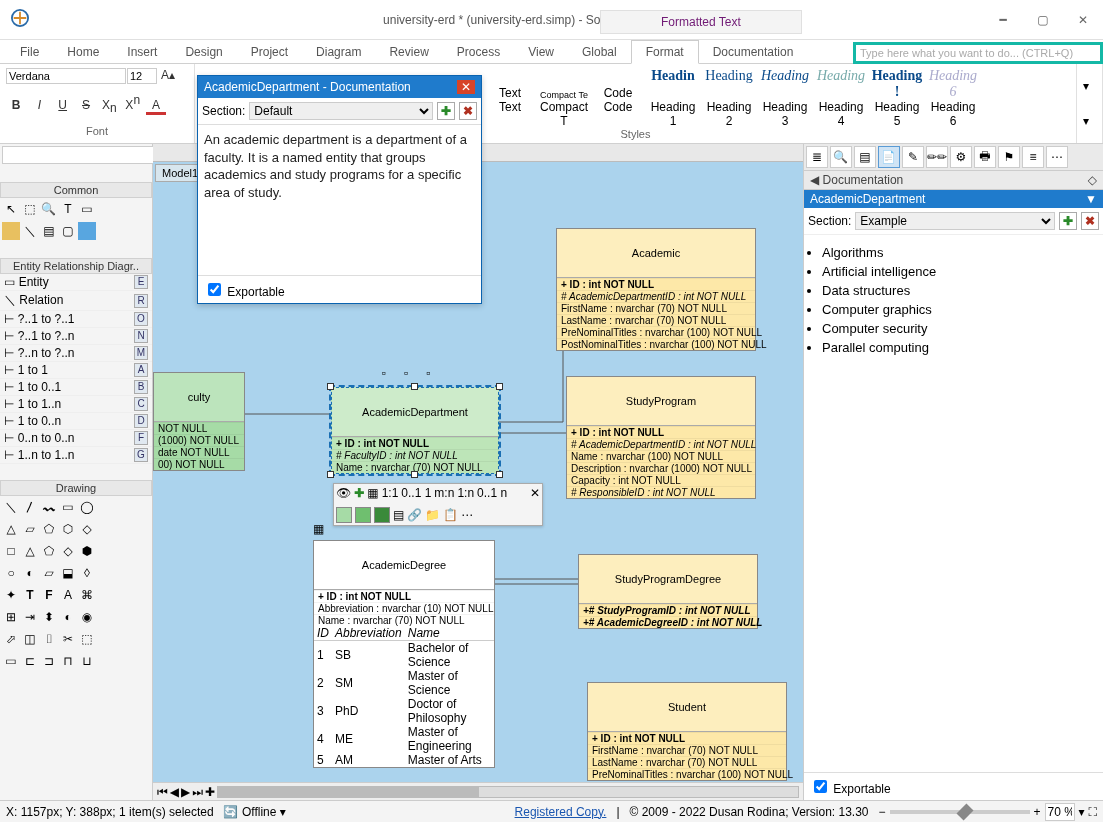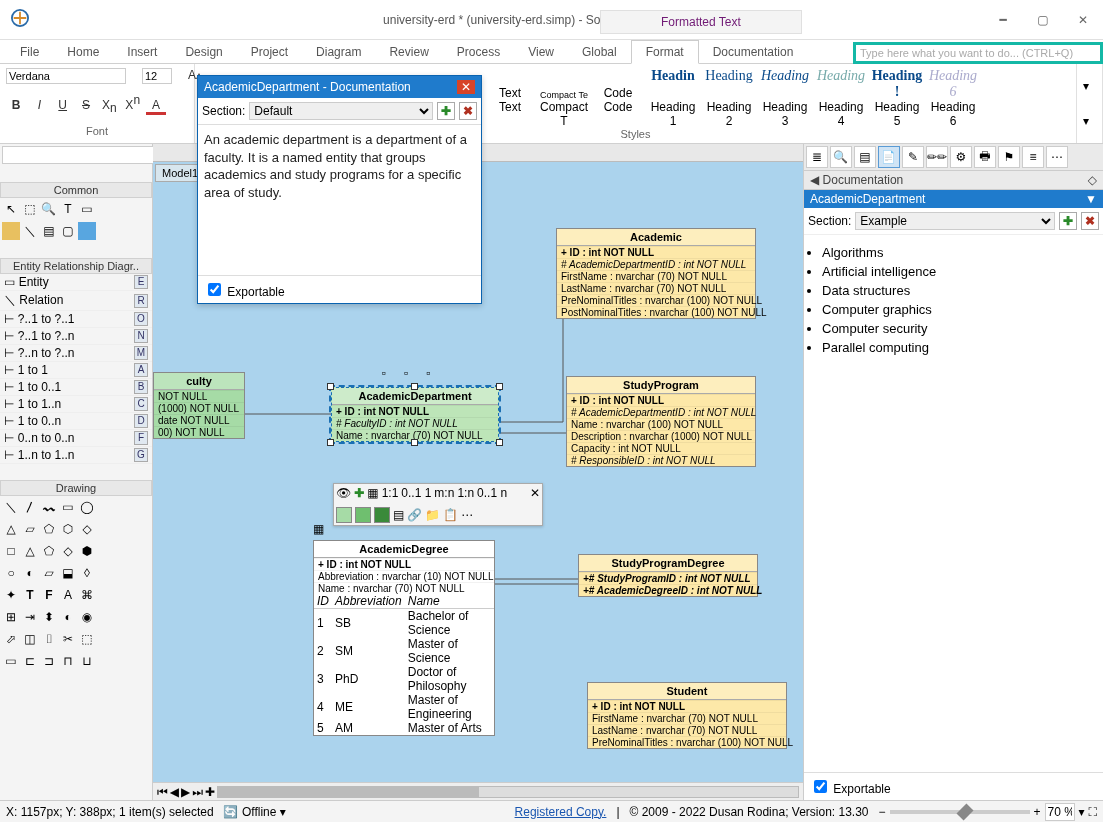--- a/index.html
+++ b/index.html
@@ -45,21 +45,21 @@
 .erlist .item .key { width: 14px; height: 14px; border: 1px solid #aaa; text-align: center; line-height: 12px; font-size: 10px; color: #336; background: #e0e8f0; }
 
 
 .canvas { position: absolute; left: 153px; top: 144px; right: 0; bottom: 22px; background: #abd3ed; overflow: hidden; }
 .canvas .tab { position: absolute; left: 2px; top: 20px; background: #d8e6ee; border: 1px solid #aaa; padding: 2px 6px; font-size: 11px; }
 
 .entity { position: absolute; border: 1px solid #888; font-size: 10px; background: #fde8a8; }
 .entity.green { background: #a6dba6; }
 .entity.white { background: #fff; }
 .entity.sel { border: 1px dashed #1a6fb3; outline: 2px dashed #1a6fb3; background: #bde5b8; }
-.entity .eh { text-align: center; font-weight: bold; padding: 2px; border-bottom: 1px solid #aaa; background: rgba(255,255,255,.25); font-size: 11px; }
+.entity .eh { text-align: center; font-weight: normal; padding: 18px; border-bottom: 1px solid #aaa; background: rgba(255,255,255,.25); font-size: 11px; }
 .entity .row { padding: 0 4px; white-space: nowrap; font-size: 10px; border-top: 1px solid rgba(0,0,0,.05); }
 .entity .pk { font-weight: bold; }
 .entity .fk { font-style: italic; }
 
 
 .doced { position: absolute; left: 197px; top: 75px; width: 285px; background: #fff; border: 1px solid #0a63b0; box-shadow: 0 2px 6px rgba(0,0,0,.2); z-index: 20; }
 .doced .tb { background: #1f7bcc; color: #fff; padding: 4px 6px; font-size: 12px; display: flex; justify-content: space-between; align-items: center; }
 .doced .tb .x { background: #d74428; width: 18px; text-align: center; }
 .doced .row2 { display: flex; align-items: center; gap: 4px; padding: 4px; border-bottom: 1px solid #ddd; }
 .doced .row2 select { flex: 1; border: 1px solid #ccc; }
@@ -129,21 +129,21 @@
   <span>Process</span>
   <span>View</span>
   <span>Global</span>
   <span class="active">Format</span>
   <span>Documentation</span>
   <div class="search">Type here what you want to do...  (CTRL+Q)</div>
 </div>
 
 <div class="ribbon">
   <div class="group" style="width:195px">
-    <div class="fontbox" style="display:flex;gap:16px">
+    <div class="fontbox" style="display:flex;gap:1px">
       <input style="width: 120px;" value="Verdana">
       <input style="width: 30px;" value="12">
       <span class="fbtn">A▴</span>
     </div>
     <div>
       <span class="fbtn bold">B</span>
       <span class="fbtn italic">I</span>
       <span class="fbtn underline">U</span>
       <span class="fbtn strike">S</span>
       <span class="fbtn">X<sub>n</sub></span>

